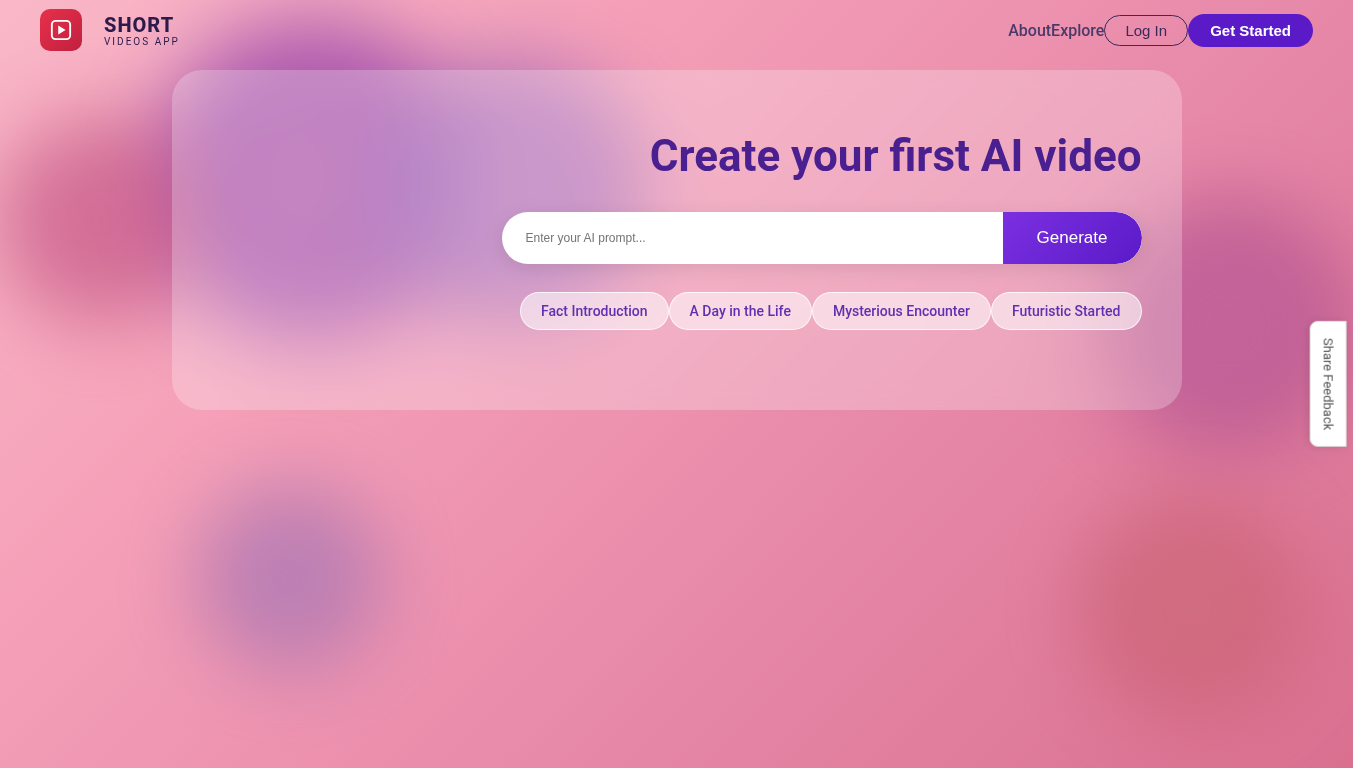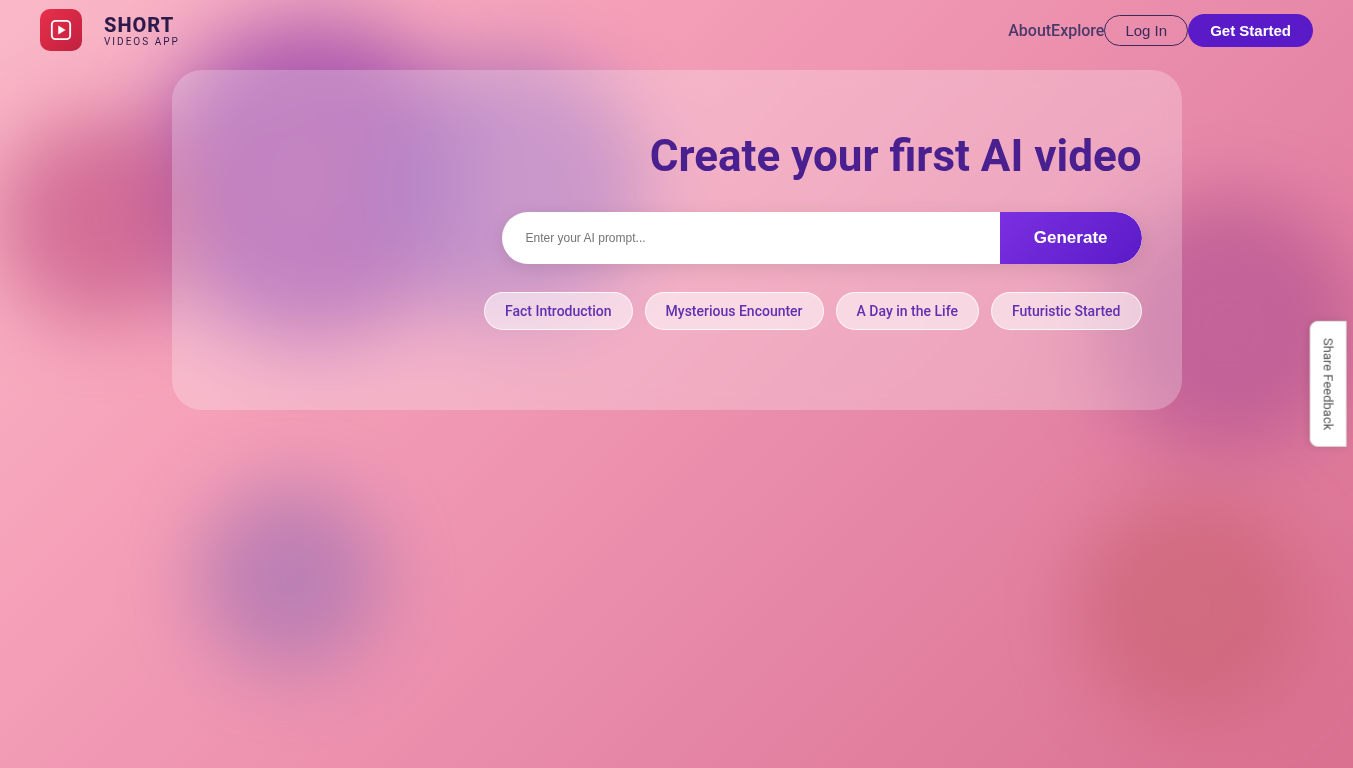--- a/index.html
+++ b/index.html
@@ -190,29 +190,28 @@
       color: #0f172a;
       background: transparent;
     }
 
     .generate-btn {
       background: linear-gradient(135deg, #7b30e0, #5a1ac8);
       color: #fff;
       border: none;
       padding: 16px 34px;
       font-size: 17px;
-      font-weight: 700;
+      font-weight: 400;
       cursor: pointer;
       border-radius: 0 30px 30px 0;
     }
 
     
     .chips-row {
       display: flex;
-      gap: 12px;
       flex-wrap: wrap;
       justify-content: center;
       margin-top: 4px;
     }
 
     .chip {
       background: rgba(255, 255, 255, 0.55);
       border: 1.5px solid rgba(255,255,255,0.8);
       border-radius: 30px;
       padding: 10px 20px;
@@ -278,19 +277,19 @@
 <div class="main-card">
   <h1 class="hero-title">Create your first AI video</h1>
 
   <div class="prompt-row">
     <input class="prompt-input" type="text" placeholder="Enter your AI prompt..." style="">
     <button class="generate-btn">Generate</button>
   </div>
 
   <div class="chips-row">
     <div class="chip">Fact Introduction</div>
+    <div class="chip">A Day in the Life</div>
     <div class="chip">Mysterious Encounter</div>
-    <div class="chip">A Day in the Life</div>
     <div class="chip">Futuristic Started</div>
   </div>
 </div>
 
 <div class="feedback-tab">Share Feedback</div>
 
 </body></html>

